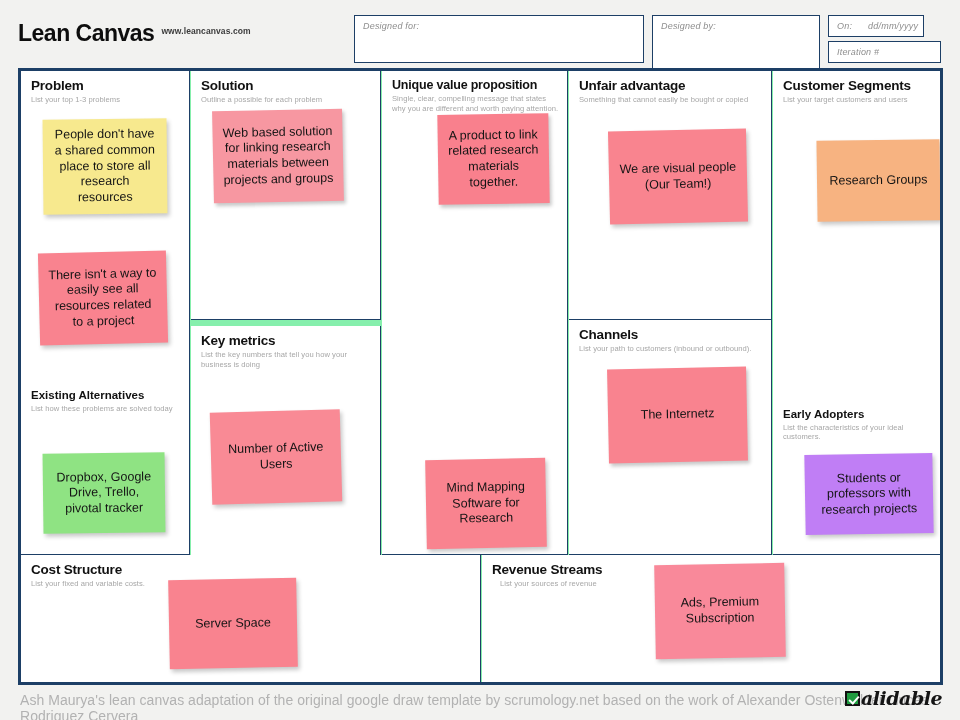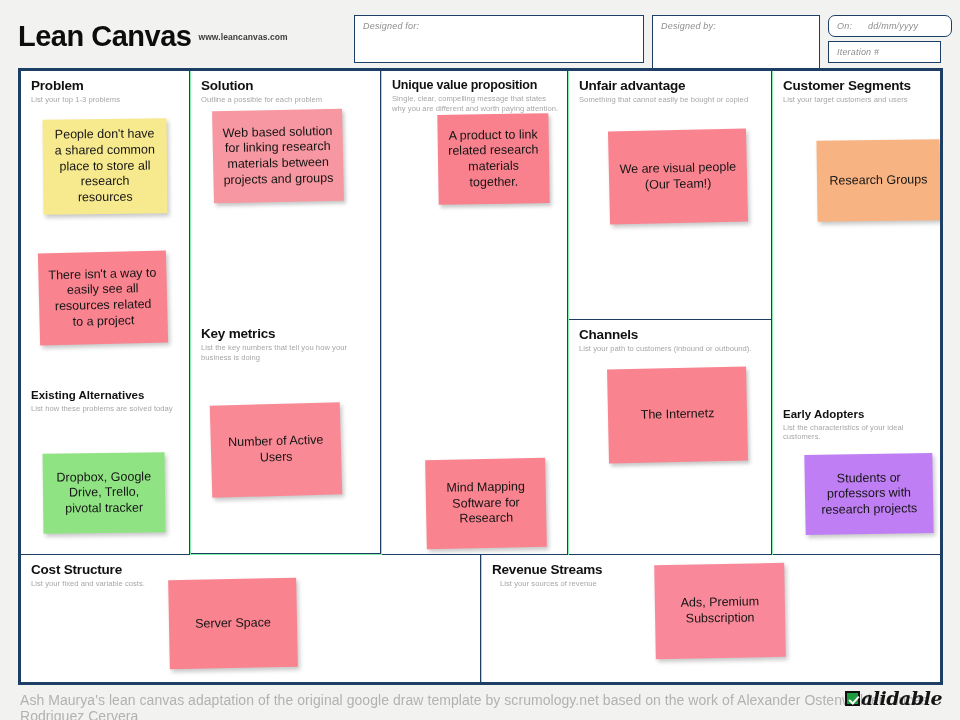--- a/index.html
+++ b/index.html
@@ -21,21 +21,21 @@
     left: 0; top: 0;
     width: 960px; height: 68px;
   }
   .brand {
     position: absolute;
     left: 18px; top: 22px;
     display: flex;
     align-items: flex-end;
   }
   .brand-title {
-    font-size: 29px;
+    font-size: 23px;
     font-weight: bold;
     color: #0d0d0d;
     letter-spacing: -0.5px;
     line-height: 1;
   }
   .brand-url {
     font-size: 8.5px;
     font-weight: bold;
     color: #3c3c3c;
     margin-left: 7px;
@@ -65,21 +65,21 @@
   .meta-inline .meta-label { padding: 0; }
   .meta-value {
     font-size: 9px;
     font-style: italic;
     color: #8e8e8e;
     margin-left: 16px;
     letter-spacing: 0.2px;
   }
   #box-designed-for { left: 354px; top: 15px; width: 290px; height: 48px; }
   #box-designed-by  { left: 652px; top: 15px; width: 168px; height: 60px; }
-  #box-on           { left: 828px; top: 15px; width: 124px; height: 22px; border-radius: 7px; }
+  #box-on           { left: 828px; top: 15px; width: 96px; height: 22px; }
   #box-iteration    { left: 828px; top: 41px; width: 113px; height: 22px; }
 
   
   .canvas {
     position: absolute;
     left: 18px; top: 68px;
     width: 925px; height: 617px;
     border: 3px solid #1d3f66;
     box-sizing: border-box;
     background: #86efac;
@@ -237,21 +237,21 @@
   </div>
 
   <div class="cell" style="left:170px; top:0; width:190px; height:249px;">
     <div class="cell-head">
       <div class="cell-title">Solution</div>
       <div class="cell-sub">Outline a possible for each problem</div>
     </div>
     <div class="note" style="left:22px; top:39px; width:130px; height:92px; background:#f797a1; transform:rotate(-1.2deg);">Web based solution for linking research materials between projects and groups</div>
   </div>
 
-  <div class="cell" style="left:170px; top:248px; width:190px; height:235px;">
+  <div class="cell" style="left:170px; top:255px; width:190px; height:235px;">
     <div class="cell-head">
       <div class="cell-title">Key metrics</div>
       <div class="cell-sub">List the key numbers that tell you how your business is doing</div>
     </div>
     <div class="note" style="left:20px; top:85px; width:130px; height:92px; background:#f98a95; transform:rotate(-1.6deg);">Number of Active Users</div>
   </div>
 
   <div class="cell" style="left:361px; top:0; width:186px; height:484px;">
     <div class="cell-head">
       <div class="cell-title small">Unique value proposition</div>

